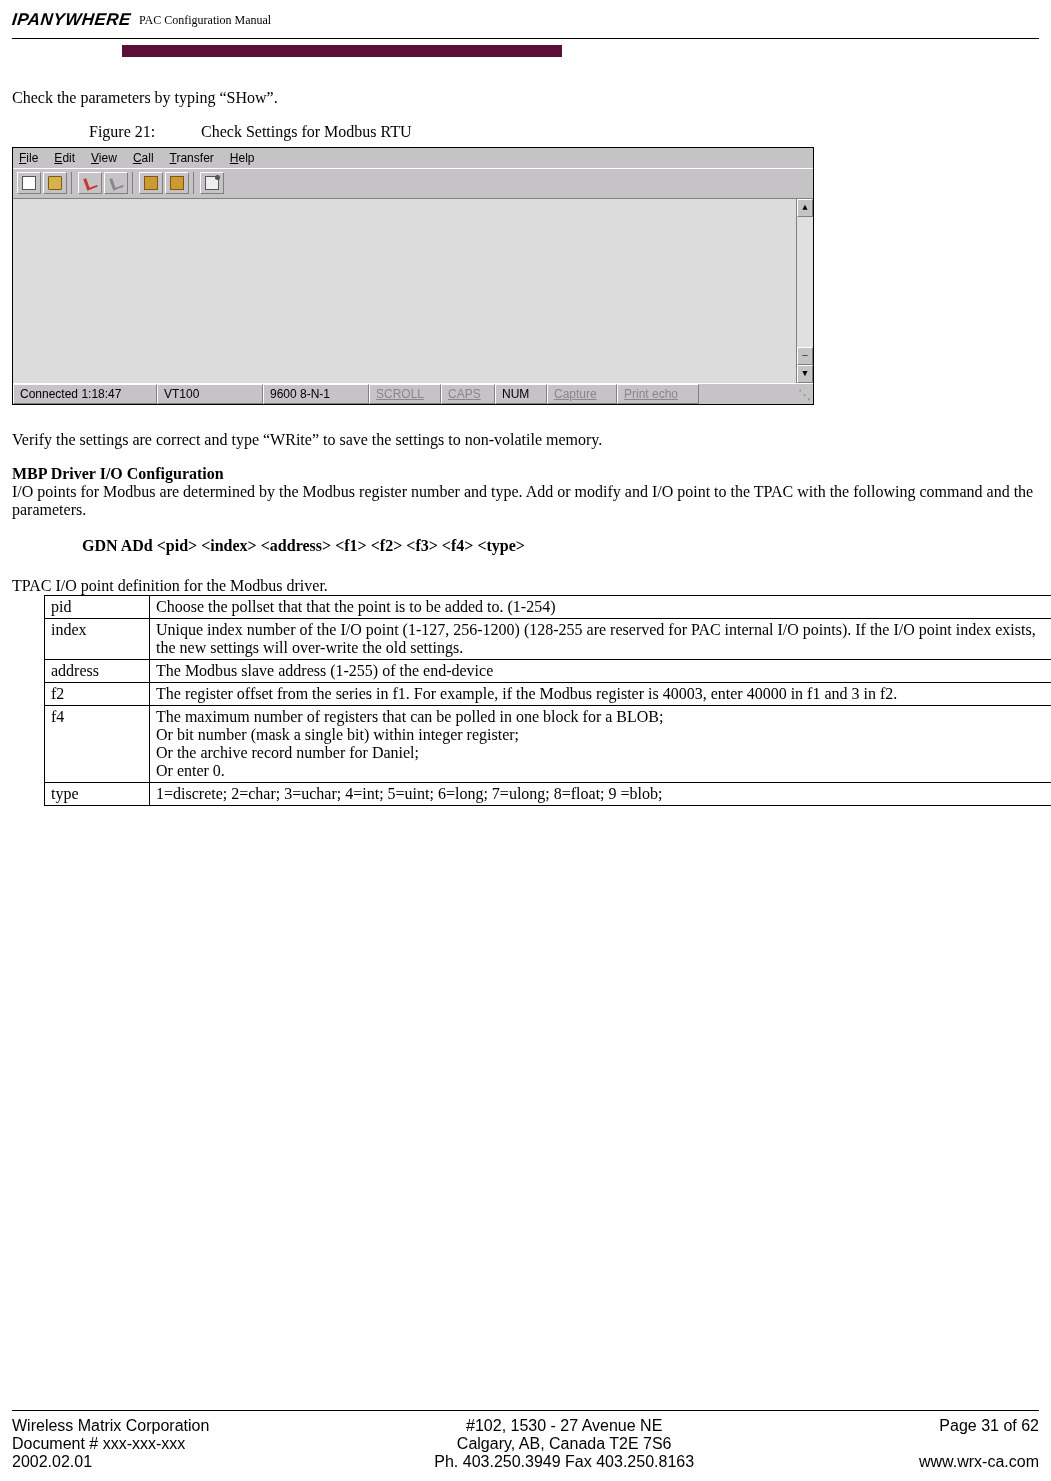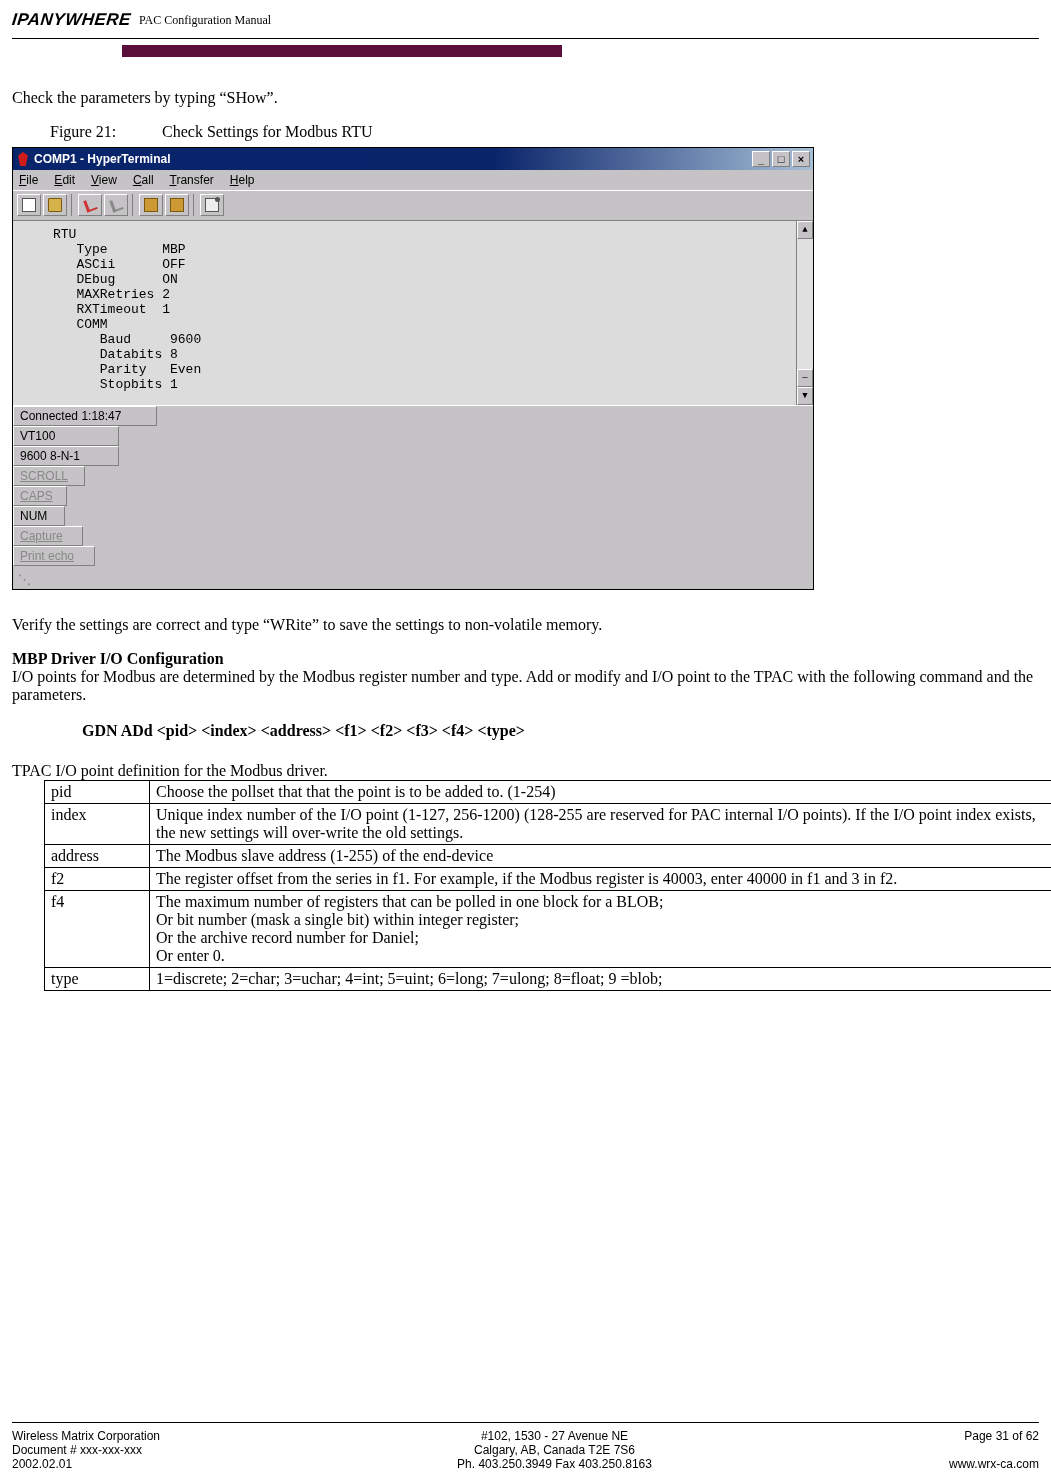--- a/index.html
+++ b/index.html
@@ -46,21 +46,21 @@
     margin-left: 110px;
     width: 440px;
     height: 12px;
     background: #5b0e3a;
   }
   .content {
     padding-top: 32px;
   }
   .para { margin: 0 0 16px 0; }
   .fig-line { margin: 0 0 6px 38px; }
-  .fig-num { display:inline-block; width: 108px; }
+  .fig-num { display:inline-block; width: 108px; margin-left: 39px; }
   .screenshot-box {
     position: relative;
     width: 800px;
     border: 1px solid #000;
     margin-bottom: 26px;
     font-family: Tahoma, Arial, sans-serif;
     font-size: 12px;
     background: #c6c3c6;
   }
   .win-title {
@@ -127,21 +127,20 @@
     position:absolute; right:0; top:0; bottom:0; width:16px; background:#c6c3c6;
     border-left:1px solid #808080;
     display:flex; flex-direction:column; justify-content:space-between;
   }
   .sb-btn { height:16px; background:#c6c3c6; border:1px solid #808080; border-top-color:#fff; border-left-color:#fff; display:flex;align-items:center;justify-content:center;font-size:9px;}
   .sb-track { flex:1; background:#e0e0e0;}
   .status-bar {
     display:flex; background:#c6c3c6;
     border-top:1px solid #fff;
     font-size:12px;
-    flex-direction:column;
   }
   .status-cell {
     border:1px solid #808080; border-top-color:#fff; border-left-color:#fff;
     padding:2px 6px;
   }
   .status-cell.grey { color:#888;text-decoration:underline; }
   .grip { width:16px; display:flex; align-items:flex-end; justify-content:flex-end; padding:2px;}
   .grip-lines::before { content:"⋰"; color:#808080; font-size:13px; transform: scaleX(-1); display:inline-block;}
 
   .section-head { font-weight: bold; margin: 4px 0 0 0; }
@@ -160,21 +159,21 @@
   }
   .defs-table td.param { width: 92px; }
 
   .footer {
     position: absolute;
     bottom: 10px;
     left: 12px; right: 12px;
     border-top: 1px solid #000;
     padding-top: 6px;
     font-family: Arial, Helvetica, sans-serif;
-    font-size: 12px;
+    font-size: 16px;
     display: flex;
     justify-content: space-between;
   }
   .footer > div { white-space: pre-line; }
   .footer-center { text-align: center; }
   .footer-right { text-align: right; }
 </style>
 </head>
 <body>
 
@@ -188,31 +187,20 @@
 
   <div class="content">
     <p class="para">Check the parameters by typing “SHow”.</p>
 
     <p class="fig-line">
       <span class="fig-num">Figure 21:</span>
       <span>Check Settings for Modbus RTU</span>
     </p>
 
     <div class="screenshot-box">
-      <div class="win-title">
-        <span class="win-title-left">
-          <span class="win-icon"></span>
-          <span>COMP1 - HyperTerminal</span>
-        </span>
-        <span class="win-controls">
-          <span class="win-btn">_</span>
-          <span class="win-btn">□</span>
-          <span class="win-btn">×</span>
-        </span>
-      </div>
       <div class="menu-bar">
         <span class="menu-item"><span class="ul">F</span>ile</span>
         <span class="menu-item"><span class="ul">E</span>dit</span>
         <span class="menu-item"><span class="ul">V</span>iew</span>
         <span class="menu-item"><span class="ul">C</span>all</span>
         <span class="menu-item"><span class="ul">T</span>ransfer</span>
         <span class="menu-item"><span class="ul">H</span>elp</span>
       </div>
       <div class="toolbar">
         <span class="tb-group">
@@ -238,31 +226,21 @@
           <span class="tb-btn">
               <span class="tb-ico ico-recv"></span>
             </span>
         </span>
         <span class="tb-group" style="border-right:none">
           <span class="tb-btn">
               <span class="tb-ico ico-prop"></span>
             </span>
         </span>
       </div>
-      <div class="terminal-area"><span id="term-lines">RTU
-   Type       MBP
-   ASCii      OFF
-   DEbug      ON
-   MAXRetries 2
-   RXTimeout  1
-   COMM
-      Baud     9600
-      Databits 8
-      Parity   Even
-      Stopbits 1</span><div class="scroll-v">
+      <div class="terminal-area"><div class="scroll-v">
           <div class="sb-btn">▲</div>
           <div class="sb-track"></div>
           <div class="sb-btn">—</div>
           <div class="sb-btn">▼</div>
         </div></div>
       <div class="status-bar">
         <div class="status-cell" style="width:130px">Connected 1:18:47</div>
         <div class="status-cell" style="width:92px">VT100</div>
         <div class="status-cell" style="width:92px">9600 8-N-1</div>
         <div class="status-cell grey" style="width:58px">SCROLL</div>

